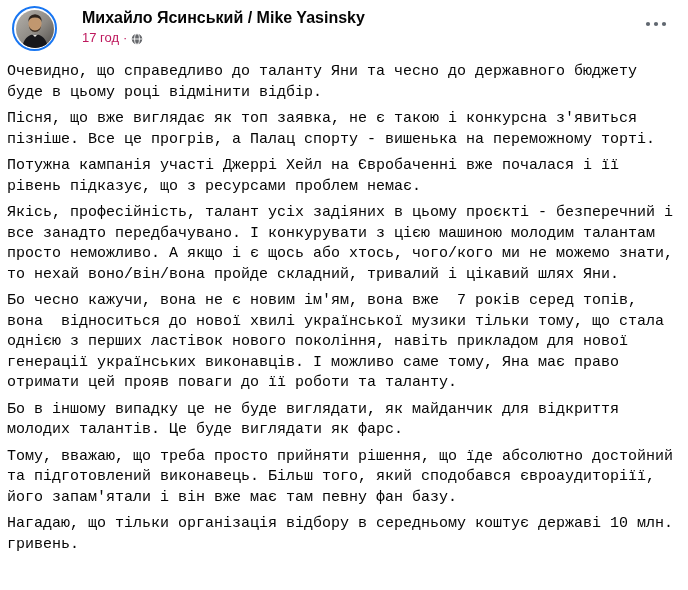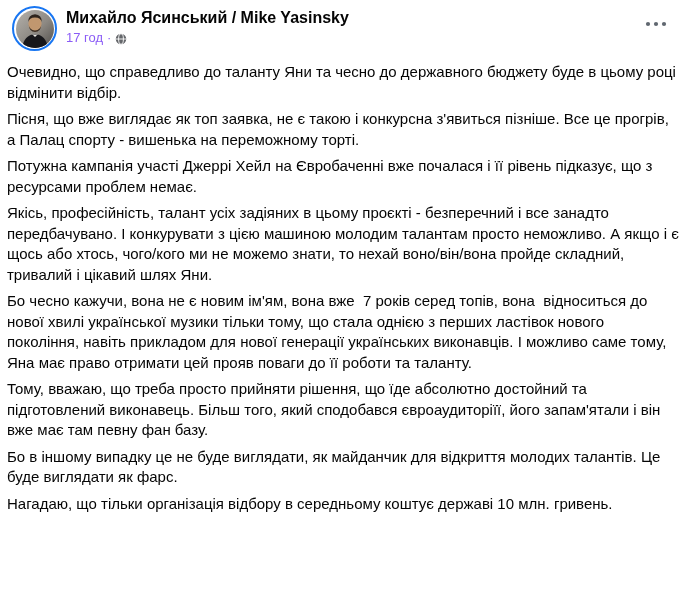--- a/index.html
+++ b/index.html
@@ -12,20 +12,21 @@
     color: #050505;
   }
   .post { width: 688px; height: 590px; position: relative; }
 
   
   .header {
     display: flex;
     align-items: flex-start;
     padding: 6px 16px 0 12px;
     position: relative;
+    gap: 16px;
   }
   .avatar-ring {
     width: 38px; height: 38px;
     border: 2.5px solid #1876f2;
     border-radius: 50%;
     padding: 1.5px;
     box-sizing: content-box;
     cursor: pointer;
     flex-shrink: 0;
   }
@@ -43,21 +44,21 @@
     color: #050505;
     cursor: pointer;
     white-space: nowrap;
   }
   .meta-row {
     display: flex;
     align-items: center;
     gap: 4px;
     margin-top: 2px;
     font-size: 13px;
-    color: #8b5cf6;
+    color: #be185d;
     line-height: 16px;
   }
   .timestamp { cursor: pointer; }
   .globe { display: inline-flex; align-items: center; margin-top: 1px; }
   .more-button {
     position: absolute;
     right: 16px;
     top: 12px;
     width: 32px; height: 24px;
     background: none;
@@ -72,20 +73,21 @@
 
   
   .content {
     padding: 11px 8px 0 7px;
     font-size: 15px;
     line-height: 20.5px;
   }
   .content p {
     margin: 0 0 6px 0;
     white-space: pre-wrap;
+    font-family: Liberation Mono, monospace;
   }
 </style>
 </head>
 <body>
 
 <div class="post">
 
   <div class="header">
 
     <div class="avatar-ring">
@@ -134,18 +136,18 @@
     </button>
 
   </div>
 
   <div class="content">
     <p>Очевидно, що справедливо до таланту Яни та чесно до державного бюджету буде в цьому році відмінити відбір.</p>
     <p>Пісня, що вже виглядає як топ заявка, не є такою і конкурсна з'явиться пізніше. Все це прогрів, а Палац спорту - вишенька на переможному торті.</p>
     <p>Потужна кампанія участі Джеррі Хейл на Євробаченні вже почалася і її рівень підказує, що з ресурсами проблем немає.</p>
     <p>Якісь, професійність, талант усіх задіяних в цьому проєкті - безперечний і все занадто передбачувано. І конкурувати з цією машиною молодим талантам просто неможливо. А якщо і є щось або хтось, чого/кого ми не можемо знати, то нехай воно/він/вона пройде складний, тривалий і цікавий шлях Яни.</p>
     <p>Бо чесно кажучи, вона не є новим ім'ям, вона вже  7 років серед топів, вона  відноситься до нової хвилі української музики тільки тому, що стала однією з перших ластівок нового покоління, навіть прикладом для нової генерації українських виконавців. І можливо саме тому, Яна має право отримати цей прояв поваги до її роботи та таланту.</p>
+    <p>Бо в іншому випадку це не буде виглядати, як майданчик для відкриття молодих талантів. Це буде виглядати як фарс.</p>
     <p>Тому, вважаю, що треба просто прийняти рішення, що їде абсолютно достойний та підготовлений виконавець. Більш того, який сподобався євроаудиторіїї, його запам'ятали і він вже має там певну фан базу.</p>
-    <p>Бо в іншому випадку це не буде виглядати, як майданчик для відкриття молодих талантів. Це буде виглядати як фарс.</p>
     <p>Нагадаю, що тільки організація відбору в середньому коштує державі 10 млн. гривень.</p>
   </div>
 
 </div>
 
 </body></html>

